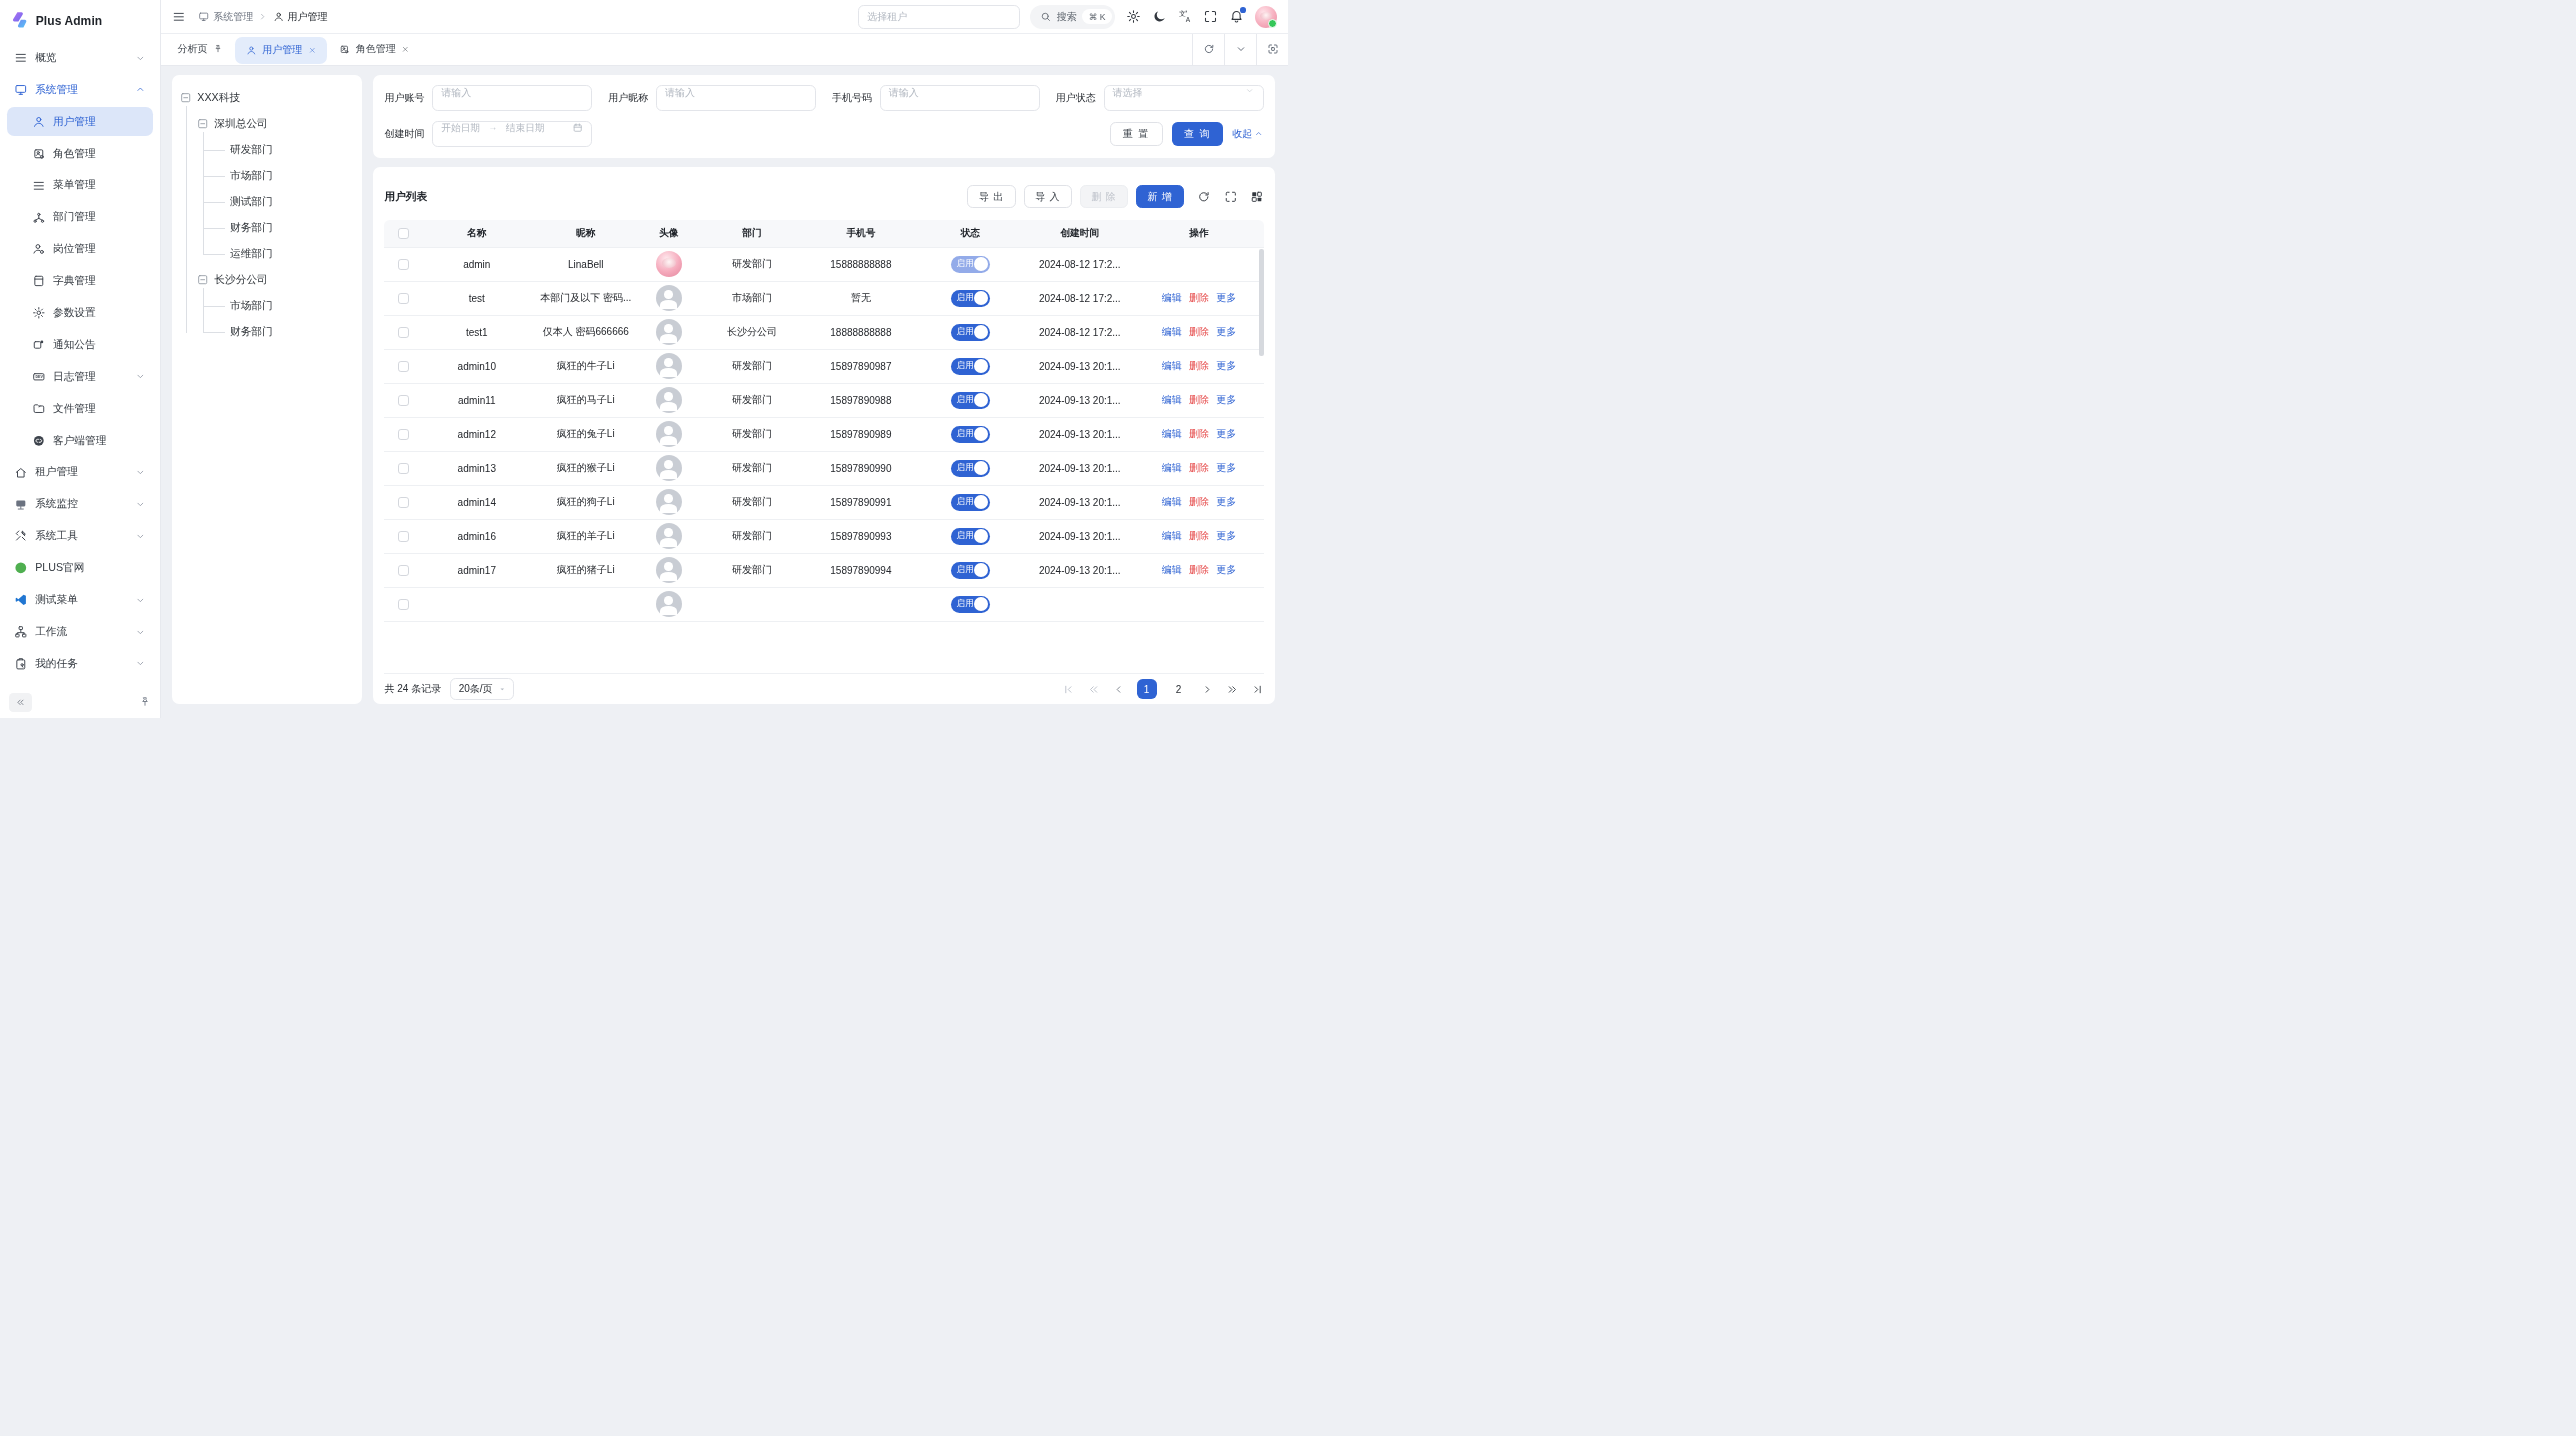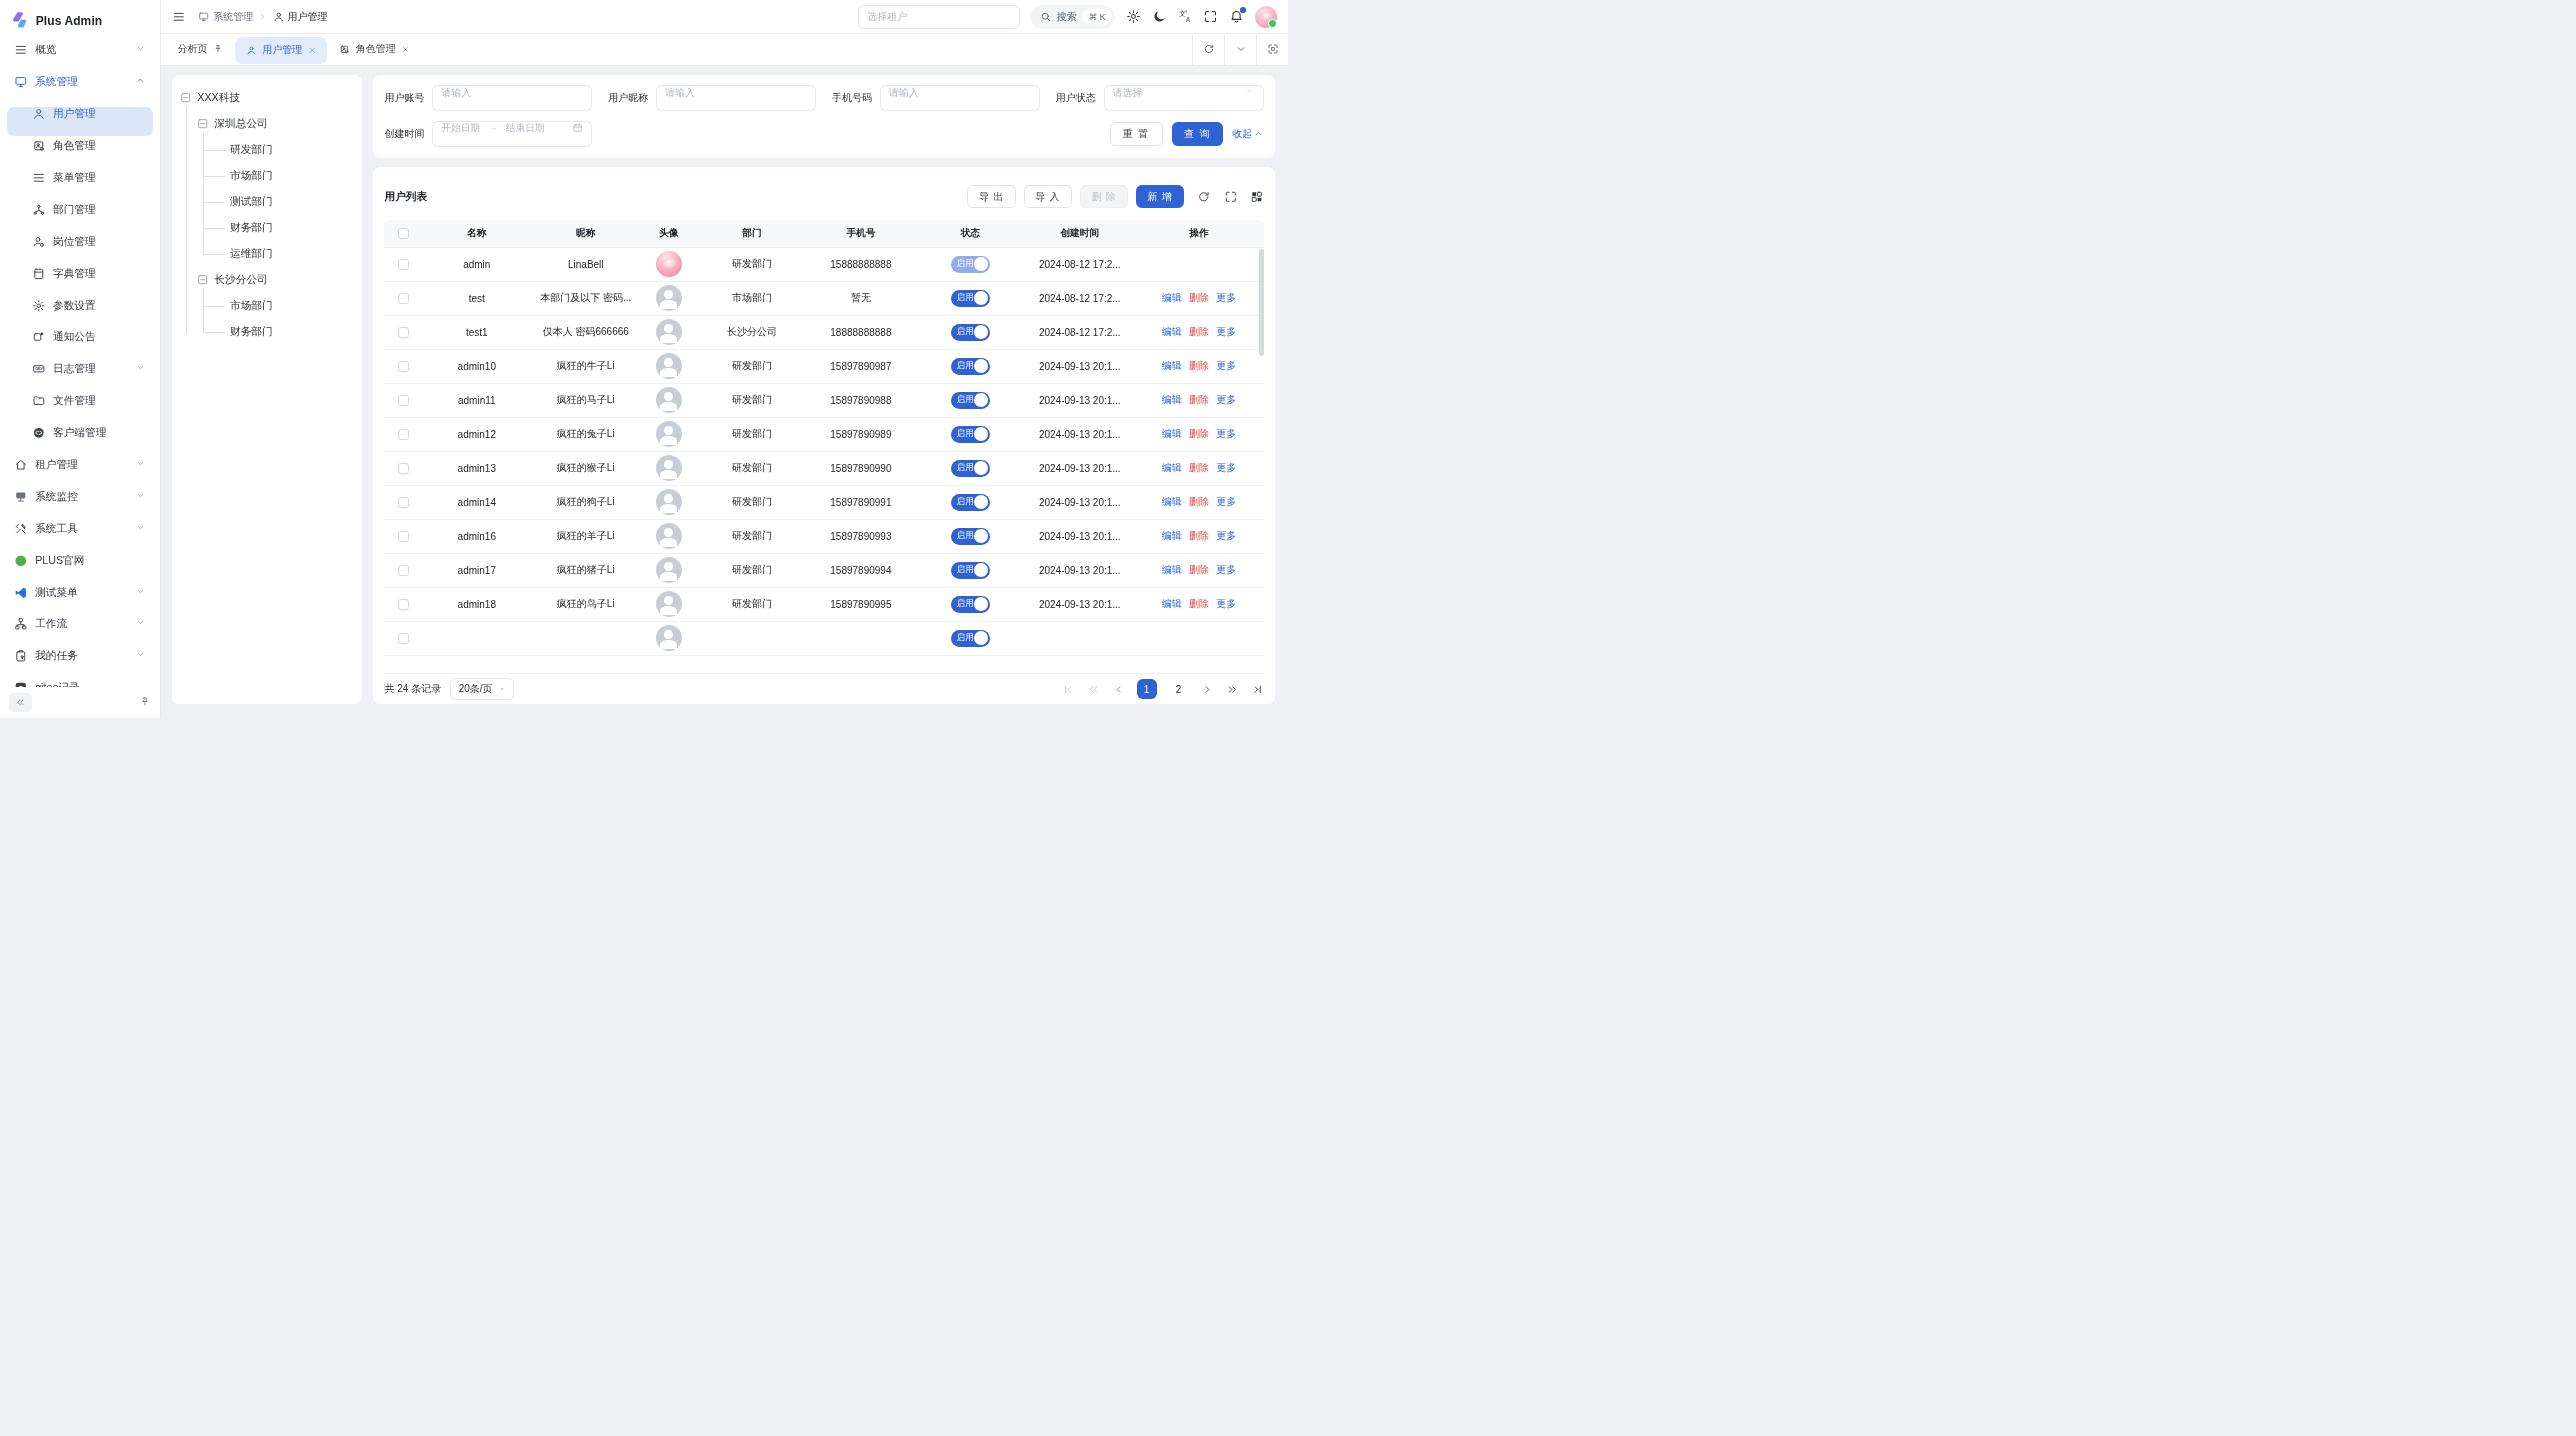--- a/index.html
+++ b/index.html
@@ -12,21 +12,21 @@
        display:flex;background:#eef0f4;color:var(--txt);font-size:10px}
   .ic{display:inline-flex;flex:none}
   .ic svg{width:100%;height:100%;fill:none;stroke:currentColor;stroke-width:1.7;stroke-linecap:round;stroke-linejoin:round}
 
   
   .sidebar{width:161px;background:#fff;border-right:0.7px solid var(--bd);position:relative;flex:none}
   .logo{height:42px;display:flex;align-items:center;gap:6.4px;padding-left:10px}
   .logo-mark{width:19.3px;height:19.3px}
   .logo-text{font-size:12px;font-weight:700;color:#1f2329;letter-spacing:0.1px}
   .menu{position:absolute;top:42px;bottom:31.5px;left:0;right:0;overflow:hidden;padding:1.4px 7.2px 0}
-  .side-item{height:29px;margin-bottom:2.9px;border-radius:7.2px;display:flex;align-items:flex-start;
+  .side-item{height:29px;margin-bottom:2.9px;border-radius:7.2px;display:flex;align-items:center;
              gap:7.2px;padding:0 7.2px;font-size:10.7px;color:#333940;cursor:pointer}
   .side-item .s-icon{width:13.6px;height:13.6px;color:#3d434c}
   .side-item.sub{padding-left:25px}
   .side-item .chev{width:10.7px;height:10.7px;margin-left:auto;color:#8a919f}
   .side-item.active{background:#dce6f9;color:var(--primary)}
   .side-item.active .s-icon{color:var(--primary)}
   .side-item.parent-active{color:var(--primary)}
   .side-item.parent-active .s-icon,.side-item.parent-active .chev{color:var(--primary)}
   .s-icon.i-plus-circle svg *{stroke:none}
   .s-icon.i-vscode svg *{stroke:none}
@@ -958,37 +958,20 @@
                     </span></td>
                   <td>2024-09-13 20:1...</td>
                   <td><span class="act">
                       <a class="a-edit">编辑</a>
                       <a class="a-del">删除</a>
                       <a class="a-more">更多</a>
                     </span></td>
                 </tr>
                 <tr>
                   <td><span class="cbx"></span></td>
-                  <td>admin18</td>
-                  <td>疯狂的鸟子Li</td>
-                  <td><span class="av placeholder"></span></td>
-                  <td>研发部门</td>
-                  <td>15897890995</td>
-                  <td><span class="toggle">
-                      <span class="tg-label">启用</span>
-                    </span></td>
-                  <td>2024-09-13 20:1...</td>
-                  <td><span class="act">
-                      <a class="a-edit">编辑</a>
-                      <a class="a-del">删除</a>
-                      <a class="a-more">更多</a>
-                    </span></td>
-                </tr>
-                <tr>
-                  <td><span class="cbx"></span></td>
                   <td></td>
                   <td></td>
                   <td><span class="av placeholder"></span></td>
                   <td></td>
                   <td></td>
                   <td><span class="toggle">
                       <span class="tg-label">启用</span>
                     </span></td>
                   <td></td>
                   <td></td>

